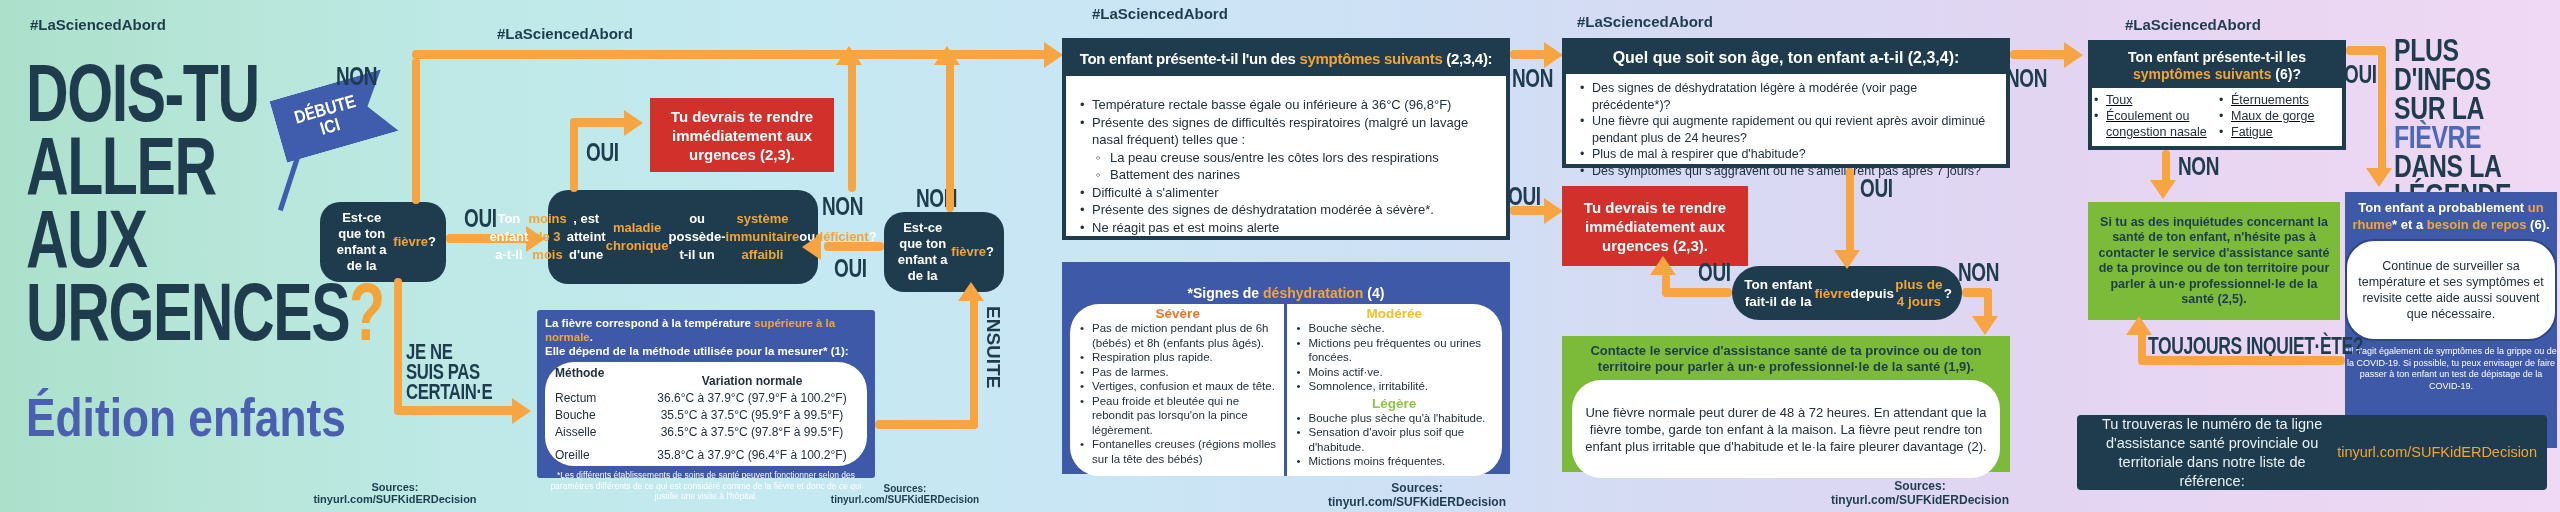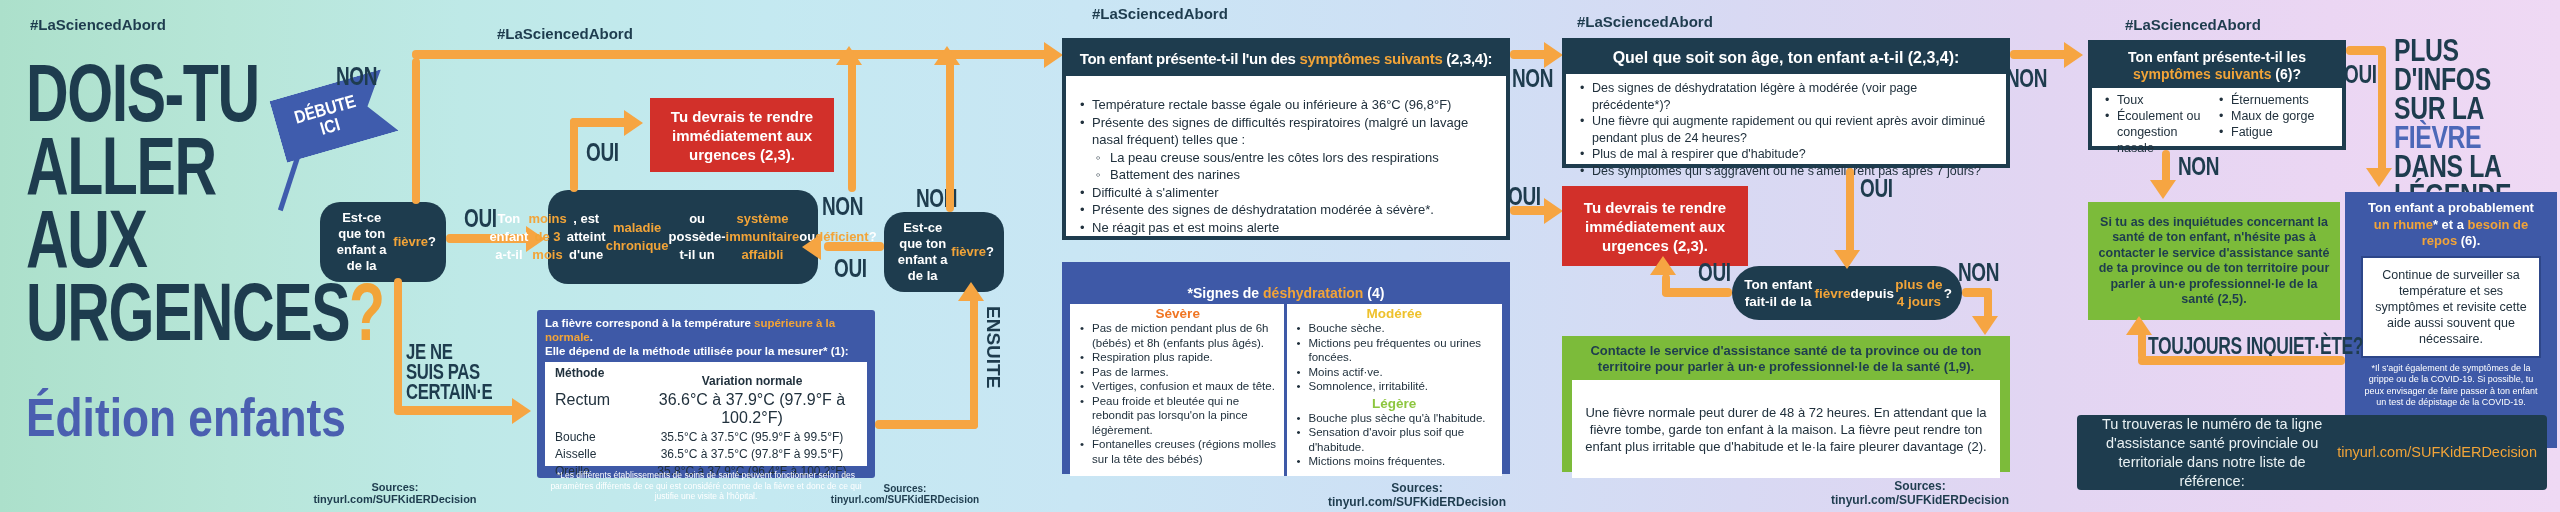--- a/index.html
+++ b/index.html
@@ -13,21 +13,21 @@
   .lbl{font-size:25px;}
   .hl{color:#F2A438;}
   .hlb{color:#4C68B8;}
   .qbox{background:#1E3C4E;color:#fff;border-radius:20px;display:flex;align-items:center;justify-content:center;
         text-align:center;font-weight:700;padding:6px 10px;}
   .redbox{background:#D2302A;color:#fff;font-weight:700;text-align:center;display:flex;align-items:center;justify-content:center;padding:6px 12px;}
   .panelbox{background:#fff;border:4px solid #1E3C4E;}
   .pb-hdr{background:#1E3C4E;color:#fff;font-weight:700;text-align:center;}
   .bluebox{background:#3E59A7;}
   .greenbox{background:#7CBB3A;}
-  .whitecard{background:#fff;}
+  .whitecard{background:#fff;border-radius:29px;}
   .ln{position:absolute;background:#F6A542;border-radius:4px;}
   .ah{position:absolute;width:0;height:0;}
   .ah.r{border-top:13px solid transparent;border-bottom:13px solid transparent;border-left:19px solid #F6A542;}
   .ah.l{border-top:13px solid transparent;border-bottom:13px solid transparent;border-right:19px solid #F6A542;}
   .ah.u{border-left:13px solid transparent;border-right:13px solid transparent;border-bottom:19px solid #F6A542;}
   .ah.d{border-left:13px solid transparent;border-right:13px solid transparent;border-top:19px solid #F6A542;}
   ul.blt{list-style:none;margin:0;padding:0;color:#21313d;}
   ul.blt li{position:relative;padding-left:14px;margin:0;}
   ul.blt li::before{content:"\2022";position:absolute;left:2px;color:#21313d;}
   ul.blt li.sub{padding-left:32px;}
@@ -95,33 +95,33 @@
   <div class="ab qbox pre" style="left:884px;top:212px;width:120px;height:80px;font-size:13px;line-height:16px;"><span>Est-ce que ton enfant a de la </span><span class="hl">fièvre</span><span>?</span></div>
 
   <div class="ab bluebox" style="left:537px;top:310px;width:338px;height:168px;border-radius:3px;padding:6px 8px;">
     <div class="pre" style="color:#fff;font-weight:700;font-size:11.5px;line-height:14px;text-align:left;"><span>La fièvre correspond à la température </span><span class="hl">supérieure à la normale</span><span>.
 Elle dépend de la méthode utilisée pour la mesurer* (1):</span></div>
     <div class="whitecard" style="margin-top:4px;padding:4px 10px;height:96px;">
       <div style="display:flex;font-size:12px;font-weight:700;color:#21313d;">
         <span style="width:92px;">Méthode</span>
         <span style="flex:1;text-align:center;margin-top:8px;">Variation normale</span>
       </div>
-      <div style="display:flex;font-size:16px;color:#21313d;margin-top:3px;">
+      <div style="display:flex;font-size:12px;color:#21313d;margin-top:3px;">
         <span style="width:92px;">Rectum</span>
         <span style="flex:1;text-align:center;">36.6°C à 37.9°C (97.9°F à 100.2°F)</span>
       </div>
       <div style="display:flex;font-size:12px;color:#21313d;margin-top:3px;">
         <span style="width:92px;">Bouche</span>
         <span style="flex:1;text-align:center;">35.5°C à 37.5°C (95.9°F à 99.5°F)</span>
       </div>
       <div style="display:flex;font-size:12px;color:#21313d;margin-top:3px;">
         <span style="width:92px;">Aisselle</span>
         <span style="flex:1;text-align:center;">36.5°C à 37.5°C (97.8°F à 99.5°F)</span>
       </div>
-      <div style="display:flex;font-size:12px;color:#21313d;margin-top:3px;">
+      <div style="display:flex;font-size:12px;color:#21313d;margin-top:9px;">
         <span style="width:92px;">Oreille</span>
         <span style="flex:1;text-align:center;">35.8°C à 37.9°C (96.4°F à 100.2°F)</span>
       </div>
     </div>
     <div style="color:#fff;font-size:8.5px;line-height:10.5px;text-align:center;margin-top:4px;">*Les différents établissements de soins de santé peuvent fonctionner selon des paramètres différents de ce qui est considéré comme de la fièvre et donc de ce qui justifie une visite à l'hôpital.</div>
   </div>
 
   <div class="ab cond lbl" style="left:586px;top:138px;">OUI</div>
   <div class="ab cond lbl" style="left:822px;top:192px;">NON</div>
   <div class="ab cond lbl" style="left:916px;top:184px;">NON</div>
@@ -245,21 +245,21 @@
   <div class="ln" style="left:1984px;top:288px;width:8px;height:32px;"></div>
   <div class="ah d" style="left:1972px;top:316px;"></div>
 
   <div class="ab src" style="left:1825px;top:479px;width:190px;font-size:12px;">Sources: tinyurl.com/SUFKidERDecision</div>
 
   <div class="ab hash" style="left:2125px;top:16px;">#LaSciencedAbord</div>
 
   <div class="ab panelbox" style="left:2088px;top:40px;width:258px;height:110px;">
     <div class="pb-hdr pre" style="padding:5px 4px;font-size:14px;line-height:17px;"><span>Ton enfant présente-t-il les
 </span><span class="hl">symptômes suivants</span><span> (6)?</span></div>
-    <div style="display:flex;padding:4px 11px;">
+    <div style="display:flex;padding:4px 0;text-decoration:underline;">
       <ul class="blt" style="width:50%;font-size:12.5px;line-height:16px;">
         <li>Toux</li>
         <li>Écoulement ou congestion nasale</li>
       </ul>
       <ul class="blt" style="width:50%;font-size:12.5px;line-height:16px;">
         <li>Éternuements</li>
         <li>Maux de gorge</li>
         <li>Fatigue</li>
       </ul>
     </div>
@@ -267,21 +267,21 @@
 
   <div class="ab pre" style="left:2394px;top:36px;font-size:31px;line-height:29px;font-weight:800;color:#1E3C4E;transform:scaleX(.8);transform-origin:0 0;letter-spacing:-.5px;"><span>PLUS D'INFOS
 SUR LA </span><span class="hlb">FIÈVRE</span><span>
 DANS LA
 LÉGENDE</span></div>
 
   <div class="ab greenbox" style="left:2088px;top:202px;width:252px;height:118px;display:flex;align-items:center;padding:6px 10px;">
     <div style="color:#1E3C4E;font-weight:700;font-size:12.5px;line-height:15.5px;text-align:center;">Si tu as des inquiétudes concernant la santé de ton enfant, n'hésite pas à contacter le service d'assistance santé de ta province ou de ton territoire pour parler à un·e professionnel·le de la santé (2,5).</div>
   </div>
 
-  <div class="ab bluebox" style="left:2345px;top:192px;width:212px;height:256px;padding:6px 16px;">
+  <div class="ab bluebox" style="left:2345px;top:192px;width:212px;height:256px;padding:6px 0;">
     <div style="color:#fff;font-weight:700;font-size:13px;line-height:16.5px;text-align:center;padding:2px 4px;"><span>Ton enfant a probablement </span><span class="hl">un rhume</span><span>* et a </span><span class="hl">besoin de repos</span><span> (6).</span></div>
     <div class="whitecard" style="margin-top:4px;padding:6px 6px;height:86px;display:flex;align-items:center;border:2px solid #2d4689;">
       <div style="color:#21313d;font-size:12.5px;line-height:16px;text-align:center;">Continue de surveiller sa température et ses symptômes et revisite cette aide aussi souvent que nécessaire.</div>
     </div>
     <div style="color:#fff;font-size:9px;line-height:11.5px;text-align:center;margin-top:5px;">*Il s'agit également de symptômes de la grippe ou de la COVID-19. Si possible, tu peux envisager de faire passer à ton enfant un test de dépistage de la COVID-19.</div>
   </div>
 
   <div class="ab cond" style="left:2148px;top:333px;font-size:23px;">TOUJOURS INQUIET·ÈTE?</div>
 
   <div class="ab pre" style="left:2077px;top:415px;width:470px;height:75px;background:#1E3C4E;border-radius:4px;color:#E9F1F3;font-size:14.5px;line-height:19px;text-align:center;display:flex;align-items:center;justify-content:center;font-weight:400;padding:4px 10px;"><span>Tu trouveras le numéro de ta ligne d'assistance santé provinciale ou territoriale dans notre liste de référence:

